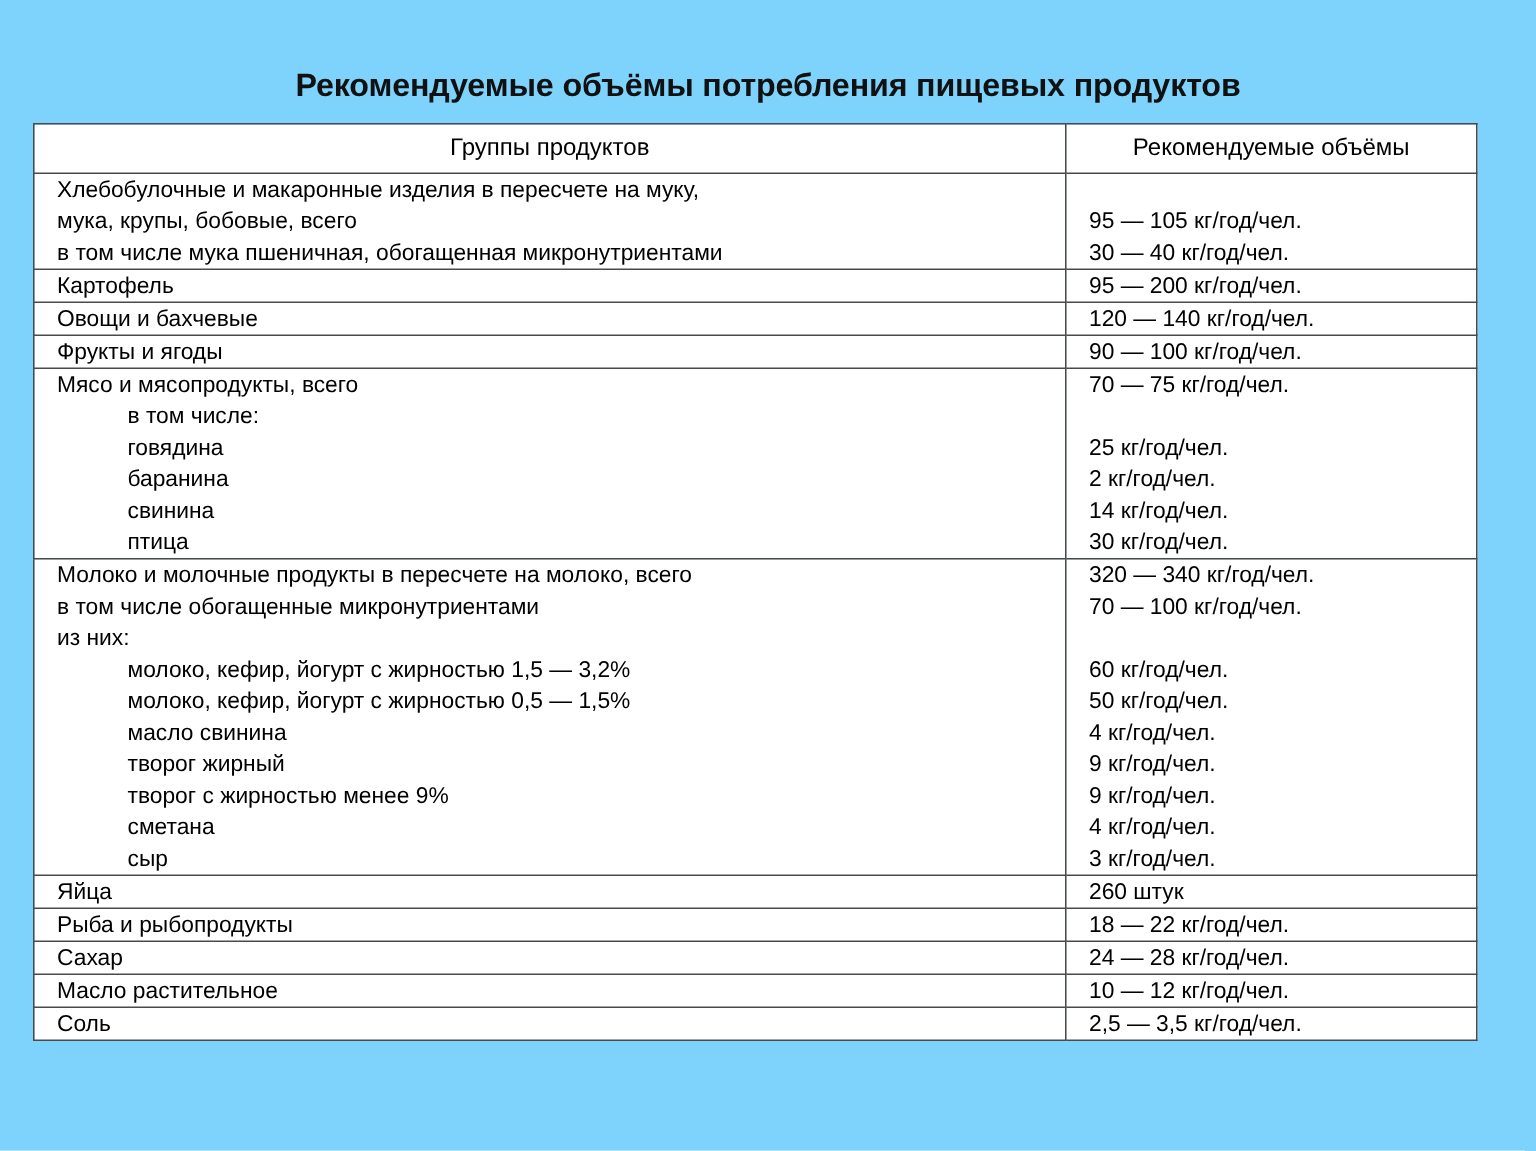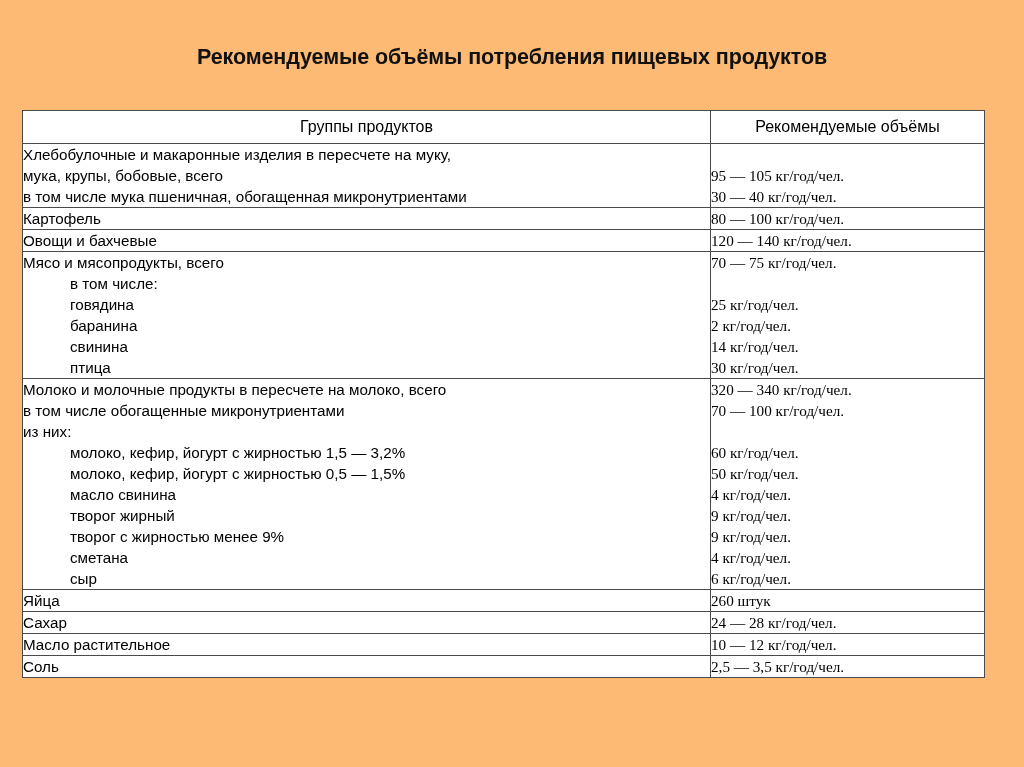--- a/index.html
+++ b/index.html
@@ -14,21 +14,21 @@
     font-family: "Liberation Sans", sans-serif;
     color: #000000;
     overflow: hidden;
     position: relative;
   }
 
   #doc-page {
     width: 1024px;
     height: 767px;
     position: relative;
-    background: #fdba74;
+    background: #7dd3fc;
   }
 
   #page-title {
     position: absolute;
     left: 0;
     top: 30px;
     width: 1024px;
     text-align: center;
     font-size: 21.5px;
     font-weight: bold;
@@ -40,21 +40,20 @@
   #nutrition-table {
     position: absolute;
     left: 22px;
     top: 82px;
     width: 962px;
     border-collapse: collapse;
     table-layout: fixed;
     font-size: 15.2px;
     line-height: 21px;
     color: #000000;
-    margin-top: 28px;
   }
 
   #nutrition-table col.col-group { width: 688px; }
   #nutrition-table col.col-volume { width: 274px; }
 
   #nutrition-table th,
   #nutrition-table td {
     border: 1px solid #4a4a4a;
     padding: 0;
     vertical-align: top;
@@ -69,40 +68,39 @@
     line-height: 32px;
     padding: 0 6px;
   }
 
   td.cell-group {
     padding: 1px 6px 2px 5px;
   }
   td.cell-volume {
     padding: 1px 6px 2px 36px;
     white-space: nowrap;
-    font-family: Liberation Serif, serif;
   }
 
   .line {
     display: block;
     height: 21px;
     line-height: 21px;
     white-space: nowrap;
   }
   .line.blank {
     color: transparent;
   }
   .line.indent-1 {
     padding-left: 47px;
   }
 
   
   .row-block .line { height: 21px; }
 
-  #nutrition-table tbody tr td { height: auto; }
+  #nutrition-table tbody tr td { height: auto; padding-left: 15px; }
 </style>
 </head>
 <body>
 
 <div id="doc-page">
 
   <h1 id="page-title">Рекомендуемые объёмы потребления пищевых продуктов</h1>
 
   <table id="nutrition-table">
     <colgroup>
@@ -126,29 +124,37 @@
             <span class="line blank">&nbsp;</span>
             <span class="line">95 — 105 кг/год/чел.</span>
             <span class="line">30 — 40 кг/год/чел.</span>
           </td>
         </tr>
         <tr>
           <td class="cell-group row-block">
             <span class="line">Картофель</span>
           </td>
           <td class="cell-volume row-block">
-            <span class="line">80 — 100 кг/год/чел.</span>
+            <span class="line">95 — 200 кг/год/чел.</span>
           </td>
         </tr>
         <tr>
           <td class="cell-group row-block">
             <span class="line">Овощи и бахчевые</span>
           </td>
           <td class="cell-volume row-block">
             <span class="line">120 — 140 кг/год/чел.</span>
+          </td>
+        </tr>
+        <tr>
+          <td class="cell-group row-block">
+            <span class="line">Фрукты и ягоды</span>
+          </td>
+          <td class="cell-volume row-block">
+            <span class="line">90 — 100 кг/год/чел.</span>
           </td>
         </tr>
         <tr>
           <td class="cell-group row-block">
             <span class="line">Мясо и мясопродукты, всего</span>
             <span class="line indent-1">в том числе:</span>
             <span class="line indent-1">говядина</span>
             <span class="line indent-1">баранина</span>
             <span class="line indent-1">свинина</span>
             <span class="line indent-1">птица</span>
@@ -178,29 +184,37 @@
           <td class="cell-volume row-block">
             <span class="line">320 — 340 кг/год/чел.</span>
             <span class="line">70 — 100 кг/год/чел.</span>
             <span class="line blank">&nbsp;</span>
             <span class="line">60 кг/год/чел.</span>
             <span class="line">50 кг/год/чел.</span>
             <span class="line">4 кг/год/чел.</span>
             <span class="line">9 кг/год/чел.</span>
             <span class="line">9 кг/год/чел.</span>
             <span class="line">4 кг/год/чел.</span>
-            <span class="line">6 кг/год/чел.</span>
+            <span class="line">3 кг/год/чел.</span>
           </td>
         </tr>
         <tr>
           <td class="cell-group row-block">
             <span class="line">Яйца</span>
           </td>
           <td class="cell-volume row-block">
             <span class="line">260 штук</span>
+          </td>
+        </tr>
+        <tr>
+          <td class="cell-group row-block">
+            <span class="line">Рыба и рыбопродукты</span>
+          </td>
+          <td class="cell-volume row-block">
+            <span class="line">18 — 22 кг/год/чел.</span>
           </td>
         </tr>
         <tr>
           <td class="cell-group row-block">
             <span class="line">Сахар</span>
           </td>
           <td class="cell-volume row-block">
             <span class="line">24 — 28 кг/год/чел.</span>
           </td>
         </tr>

